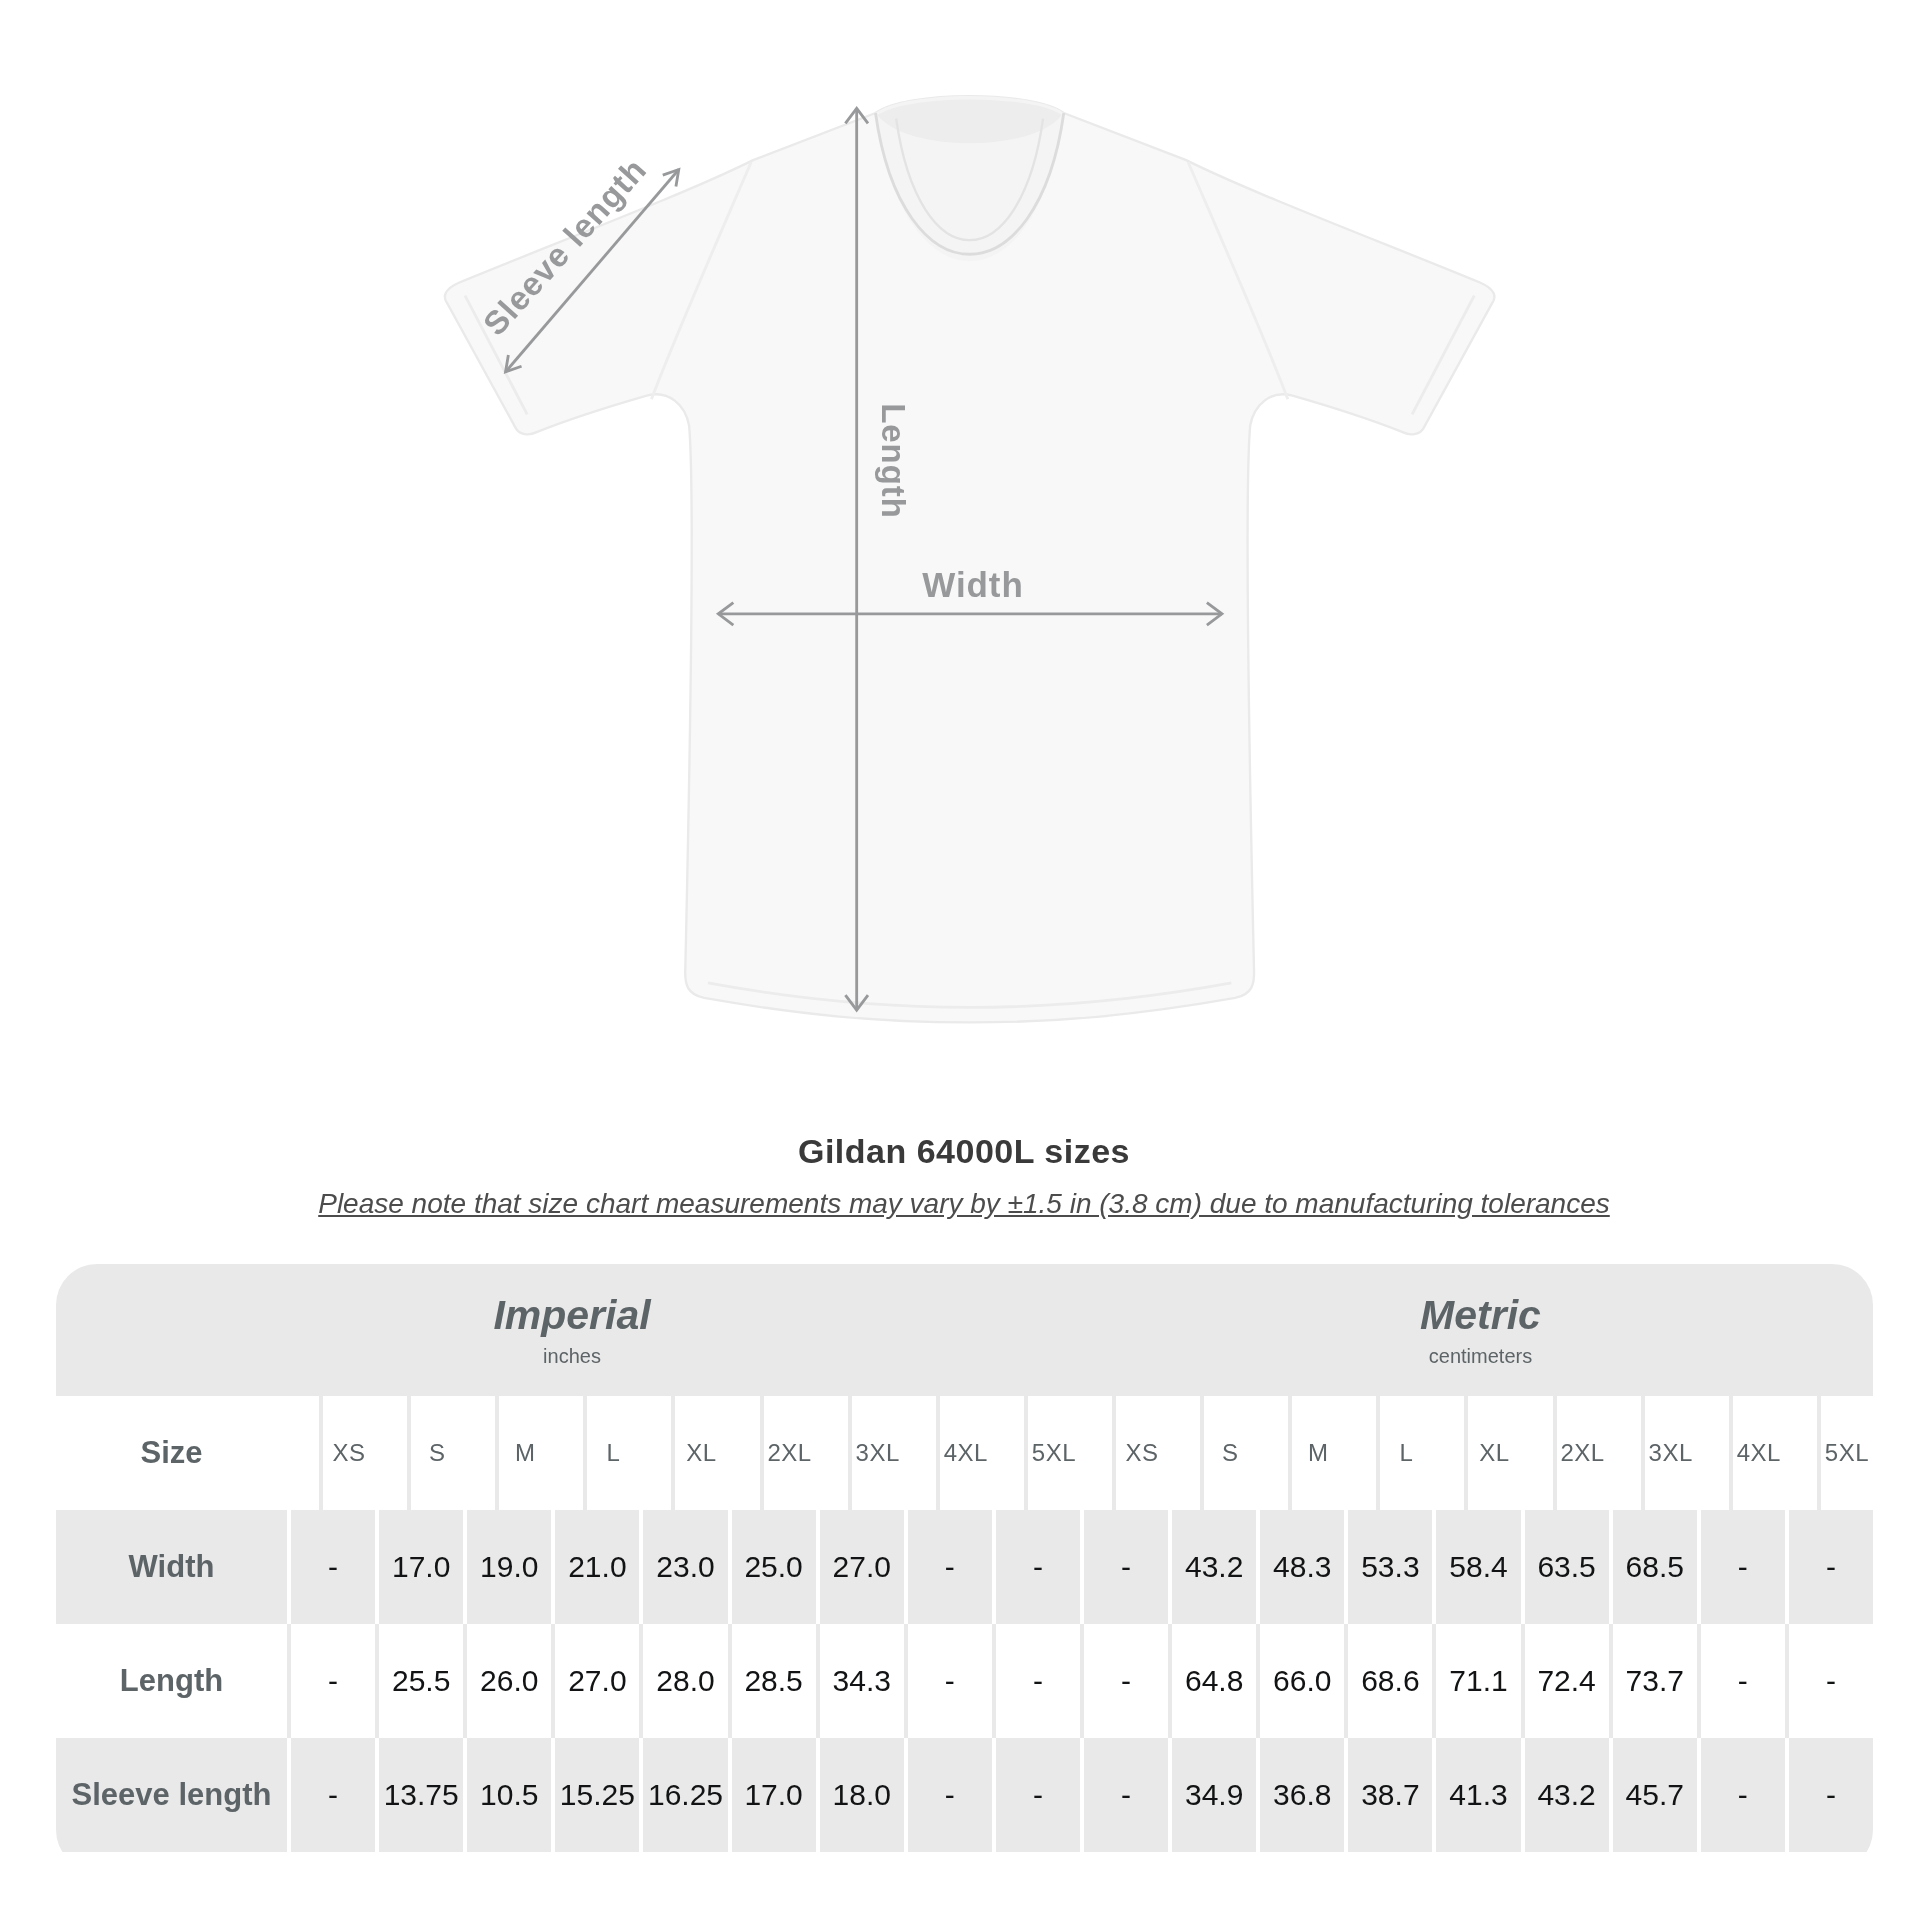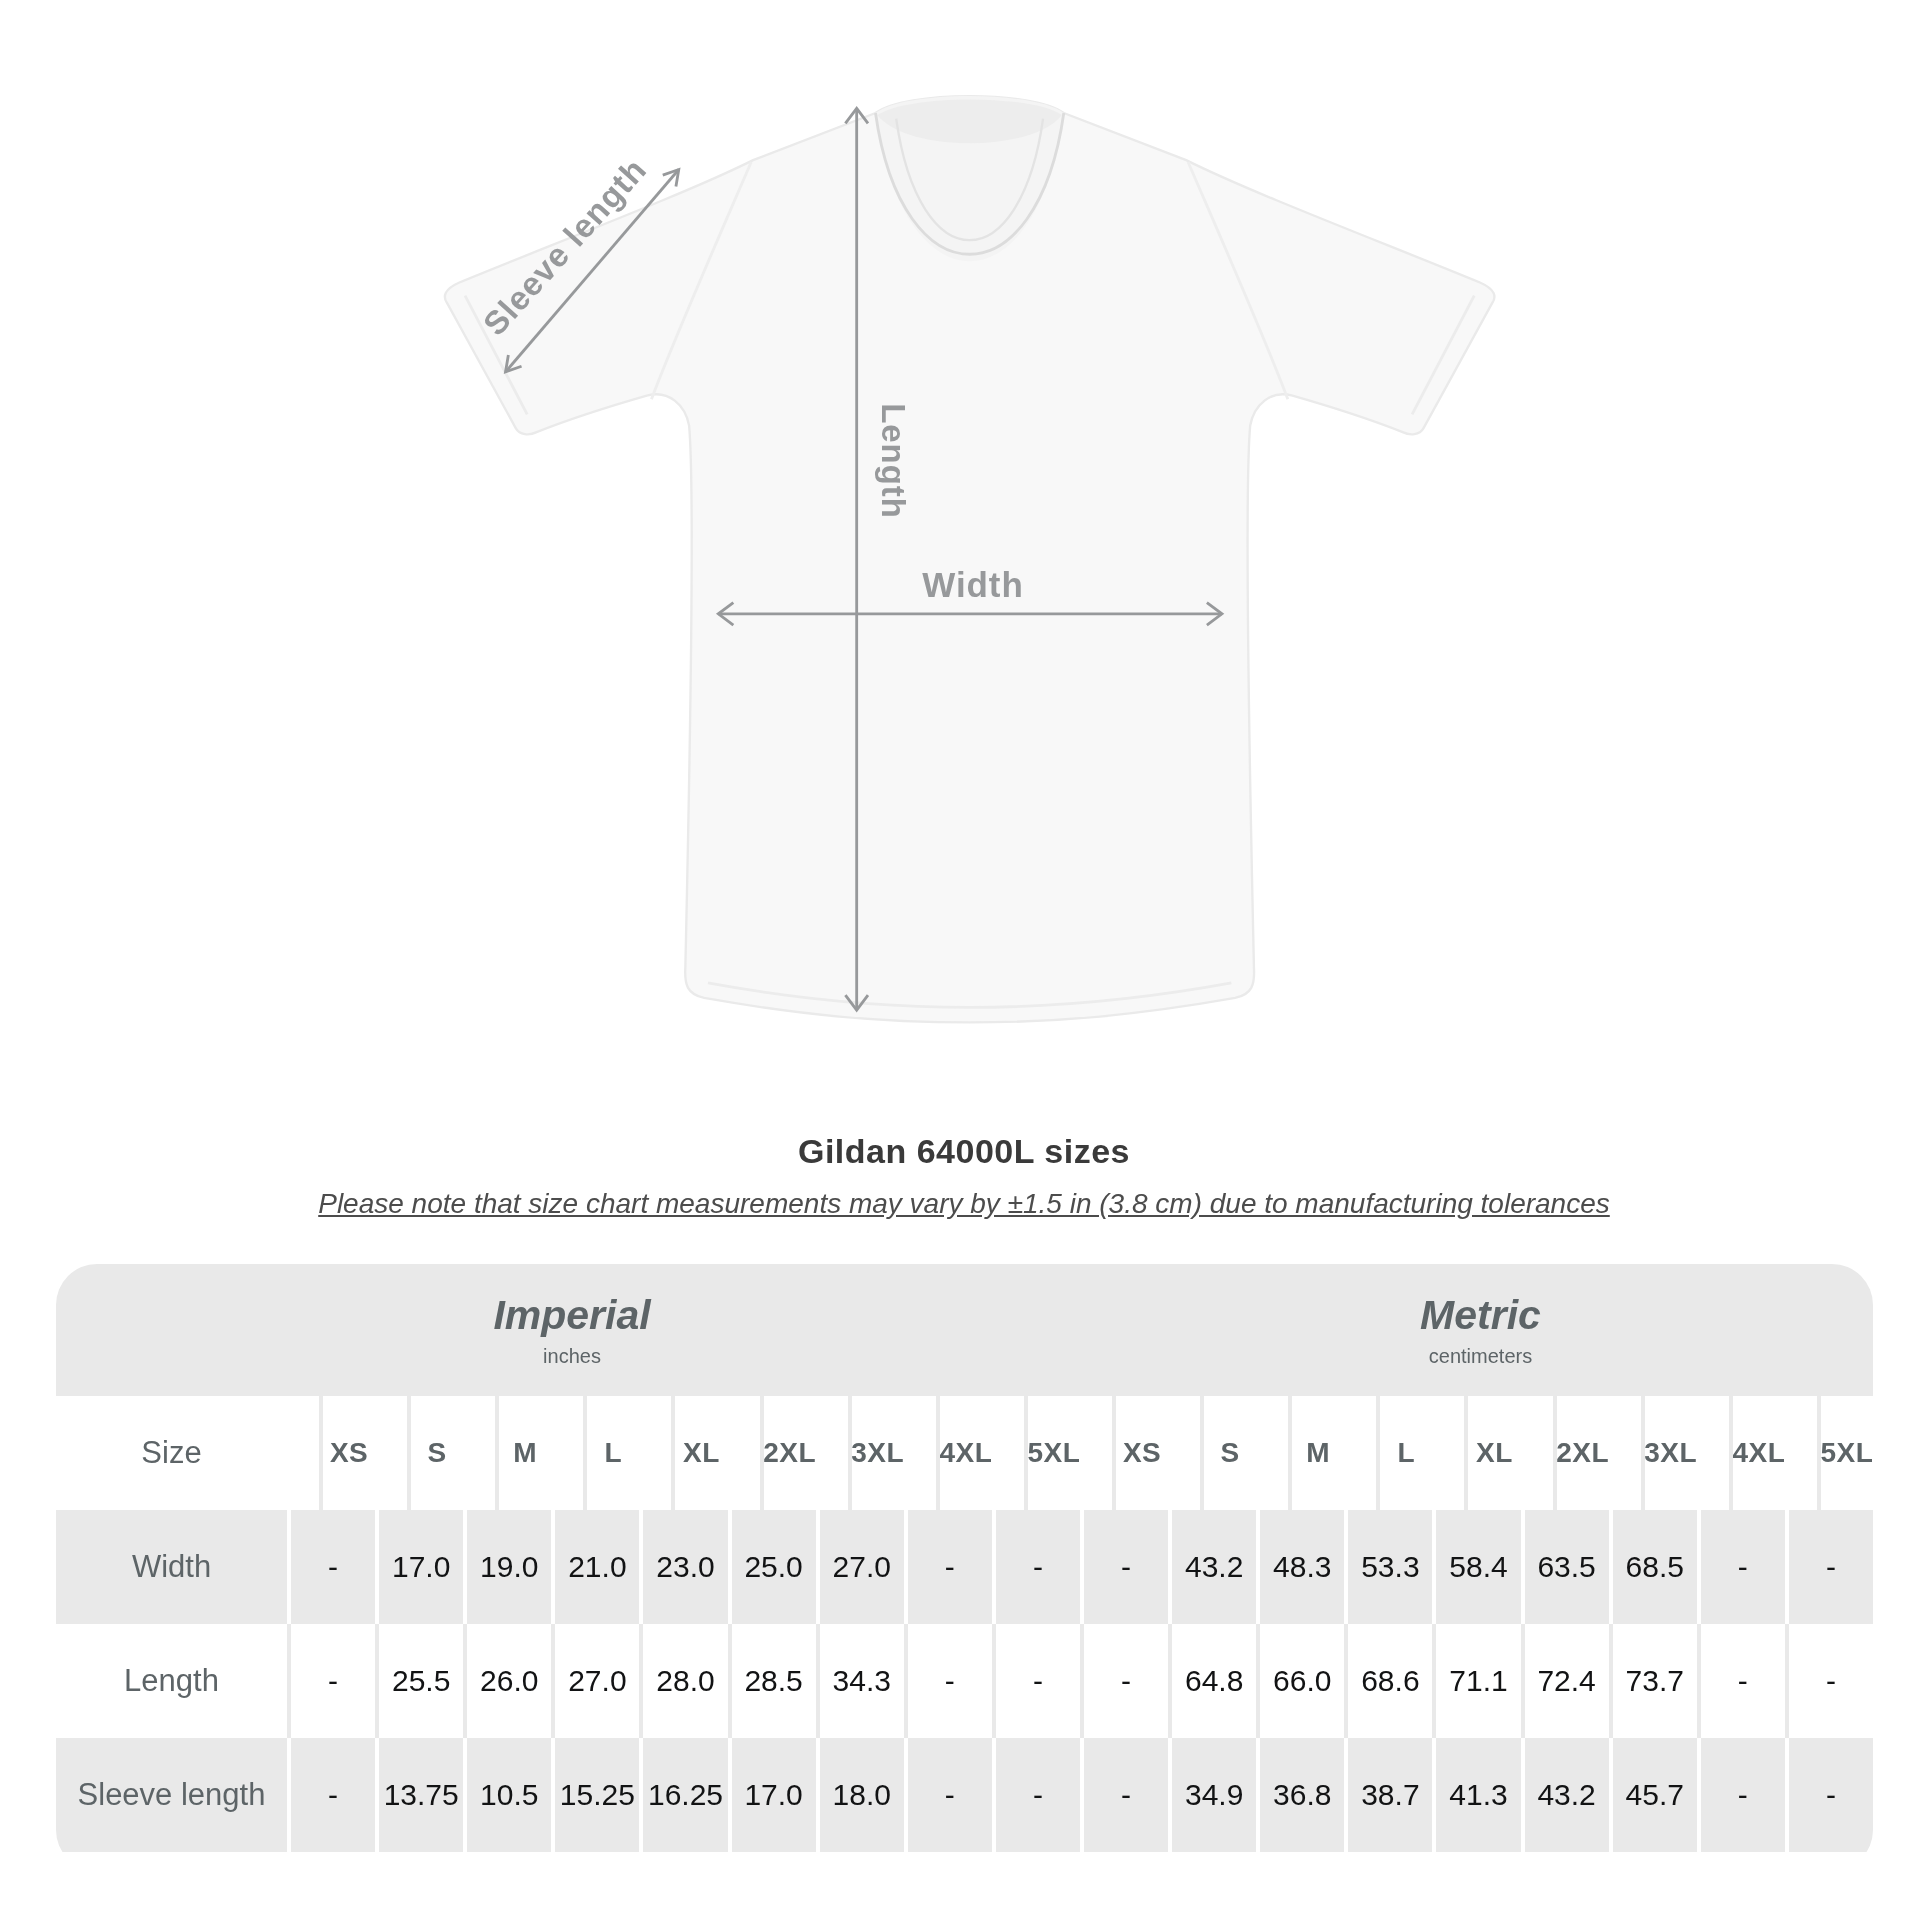--- a/index.html
+++ b/index.html
@@ -42,22 +42,22 @@
   .band .sec-label{font-size:41px;font-weight:bold;font-style:italic;color:var(--header-text,#5d6467);}
   .band .sec-unit{font-size:20px;color:var(--header-text,#5d6467);text-align:center;}
   .trow{display:grid;grid-template-columns:231px repeat(18,1fr);height:114px;}
   .row-white{--sep:#e9e9e9;background:#ffffff;}
   .row-gray{--sep:#ffffff;background:var(--band,#e9e9e9);}
   .cell{
     display:flex;align-items:center;justify-content:center;
     font-size:30px;color:var(--value-text,#121314);overflow:hidden;
   }
   .trow .cell + .cell{border-left:4.7px solid var(--sep);}
-  .label-cell{font-weight:normal;color:var(--header-text,#5d6467);font-size:31px;}
-  .head-cell{font-weight:bold;color:var(--header-text,#5d6467);font-size:28px;letter-spacing:0.5px;margin-left:32px;}
+  .label-cell{font-weight:bold;color:var(--header-text,#5d6467);font-size:31px;}
+  .head-cell{font-weight:normal;color:var(--header-text,#5d6467);font-size:24px;letter-spacing:0.5px;margin-left:32px;}
 </style>
 </head>
 <body>
 
 <div class="page" style="--annotation: #97999b; --band: #e9e9e9; --title: #3a3a3a; --subtitle: #4c4c4c; --header-text: #5d6467; --value-text: #121314;">
 
   <svg class="shirt-svg" width="1928" height="1111" viewBox="0 0 2048 1180">
 
     <path d="M 930 120
          C 962 96 1098 96 1130 120

